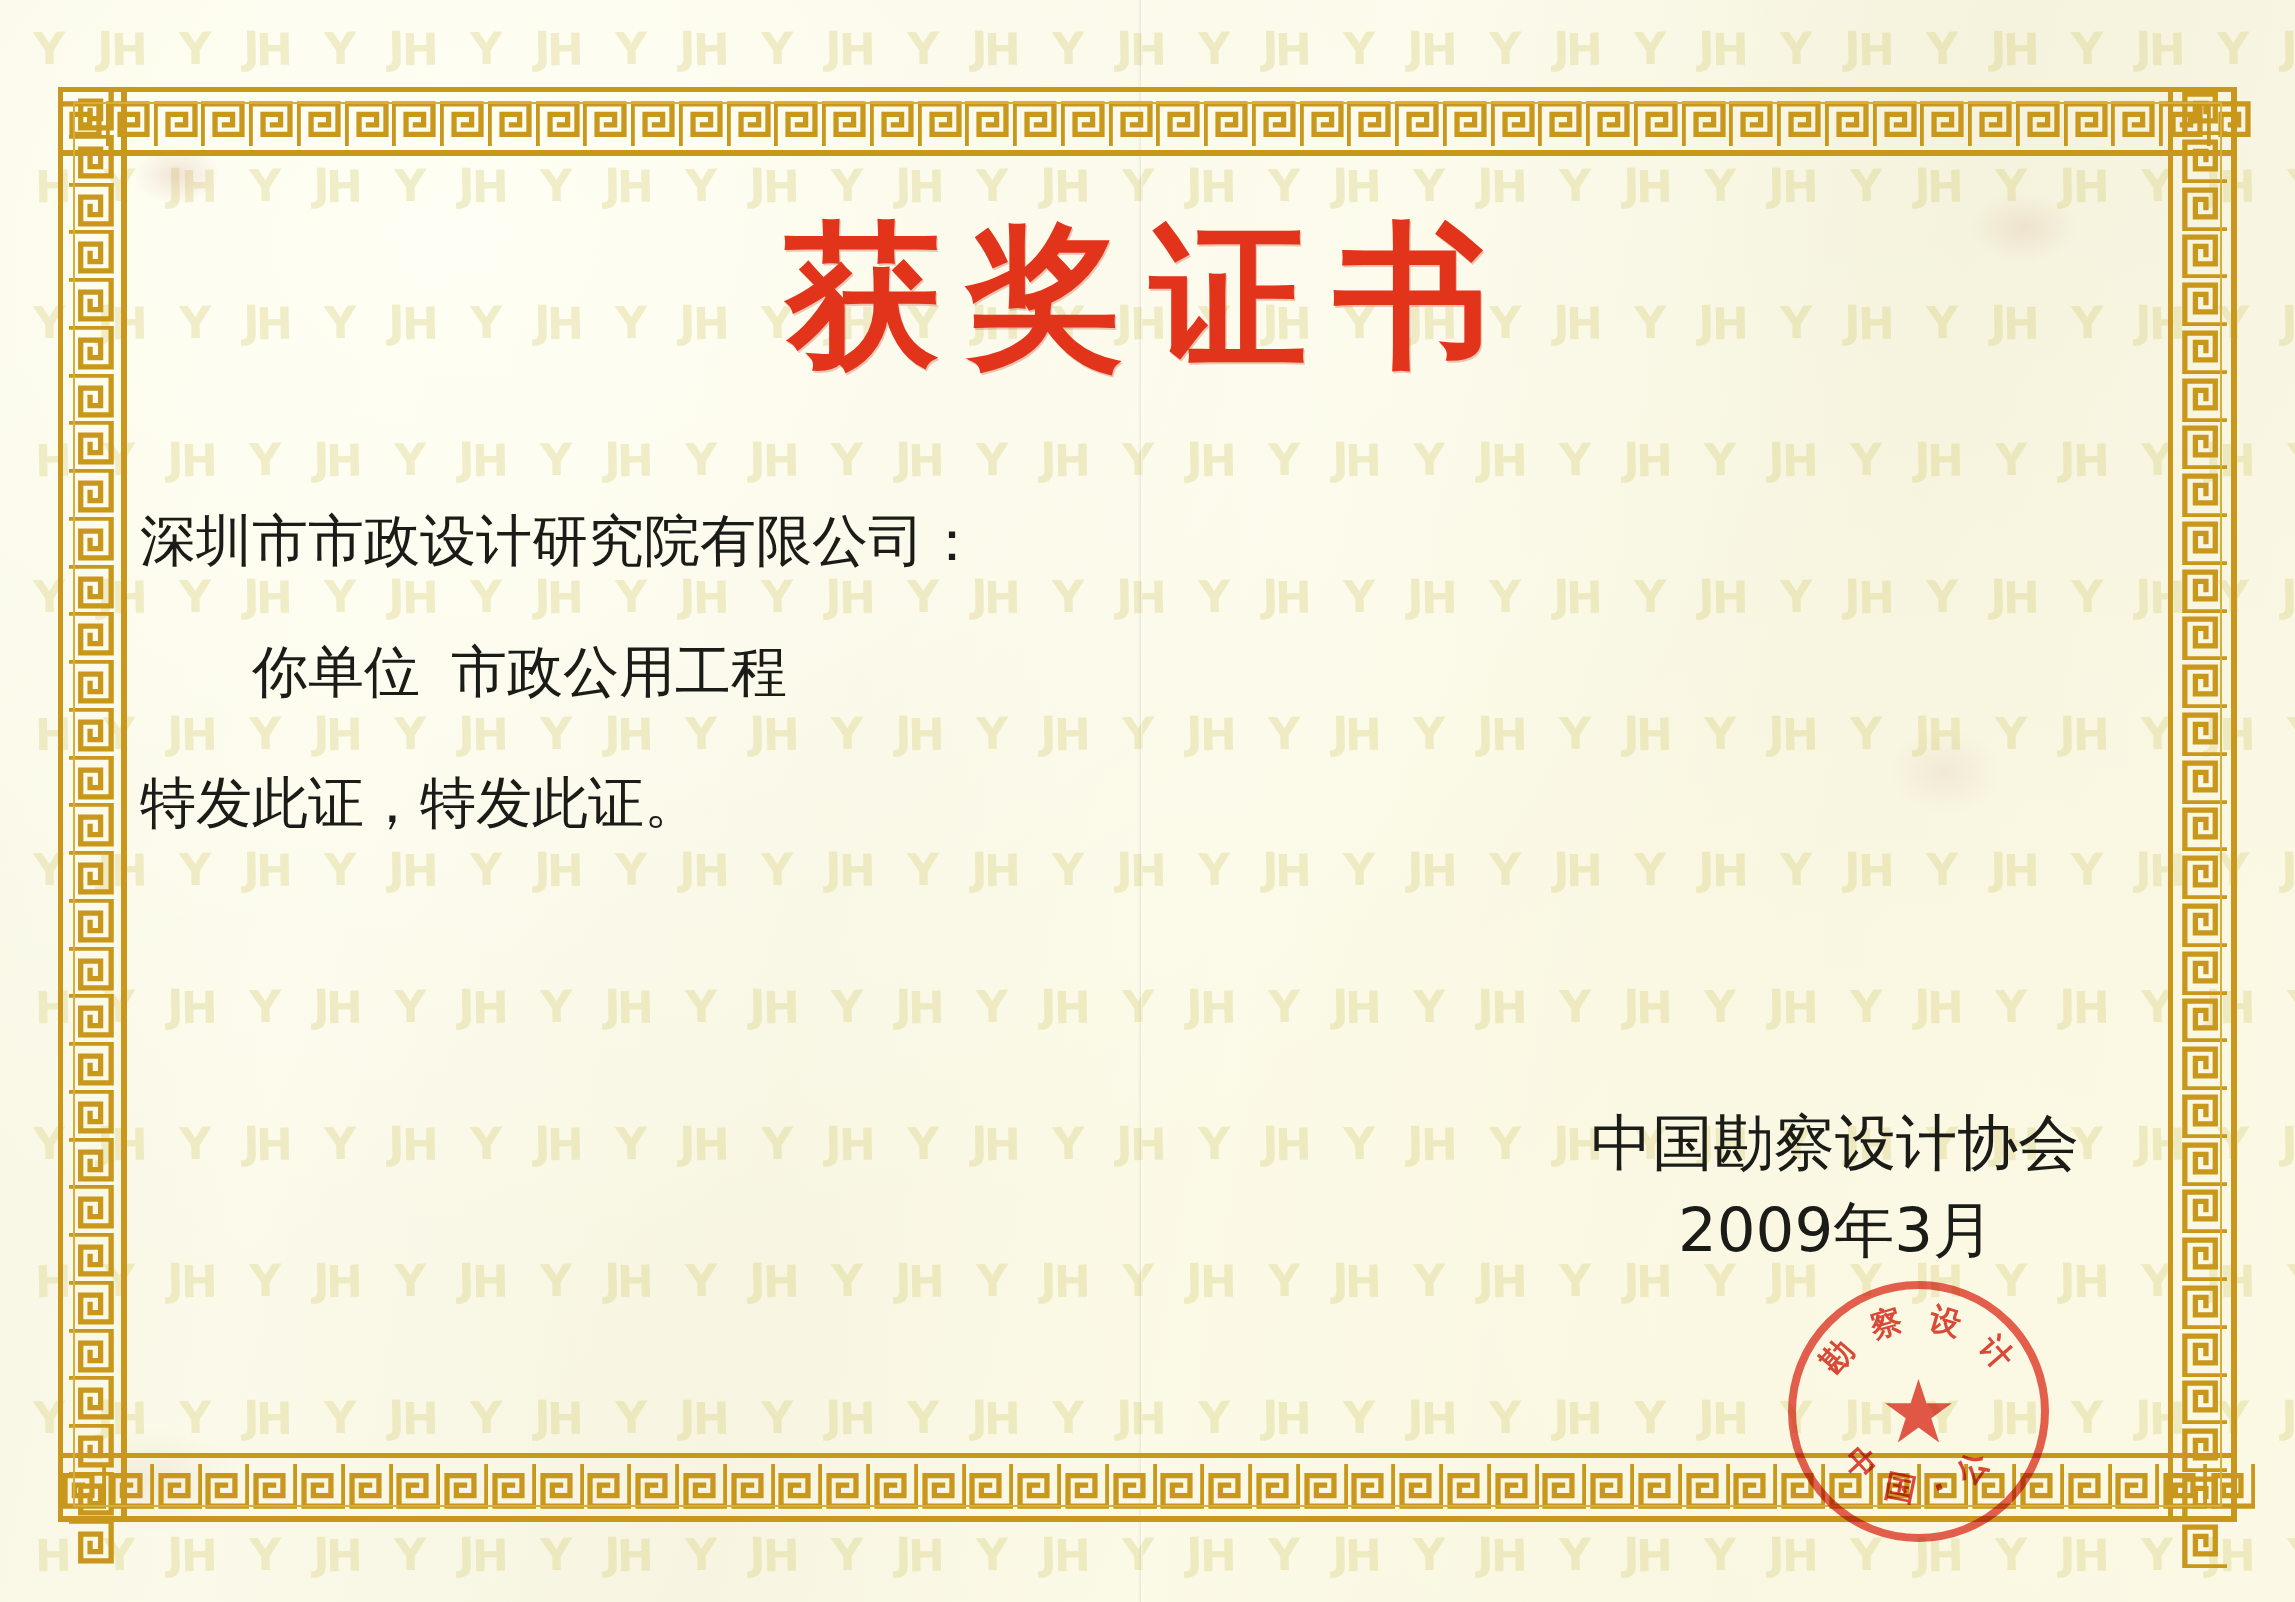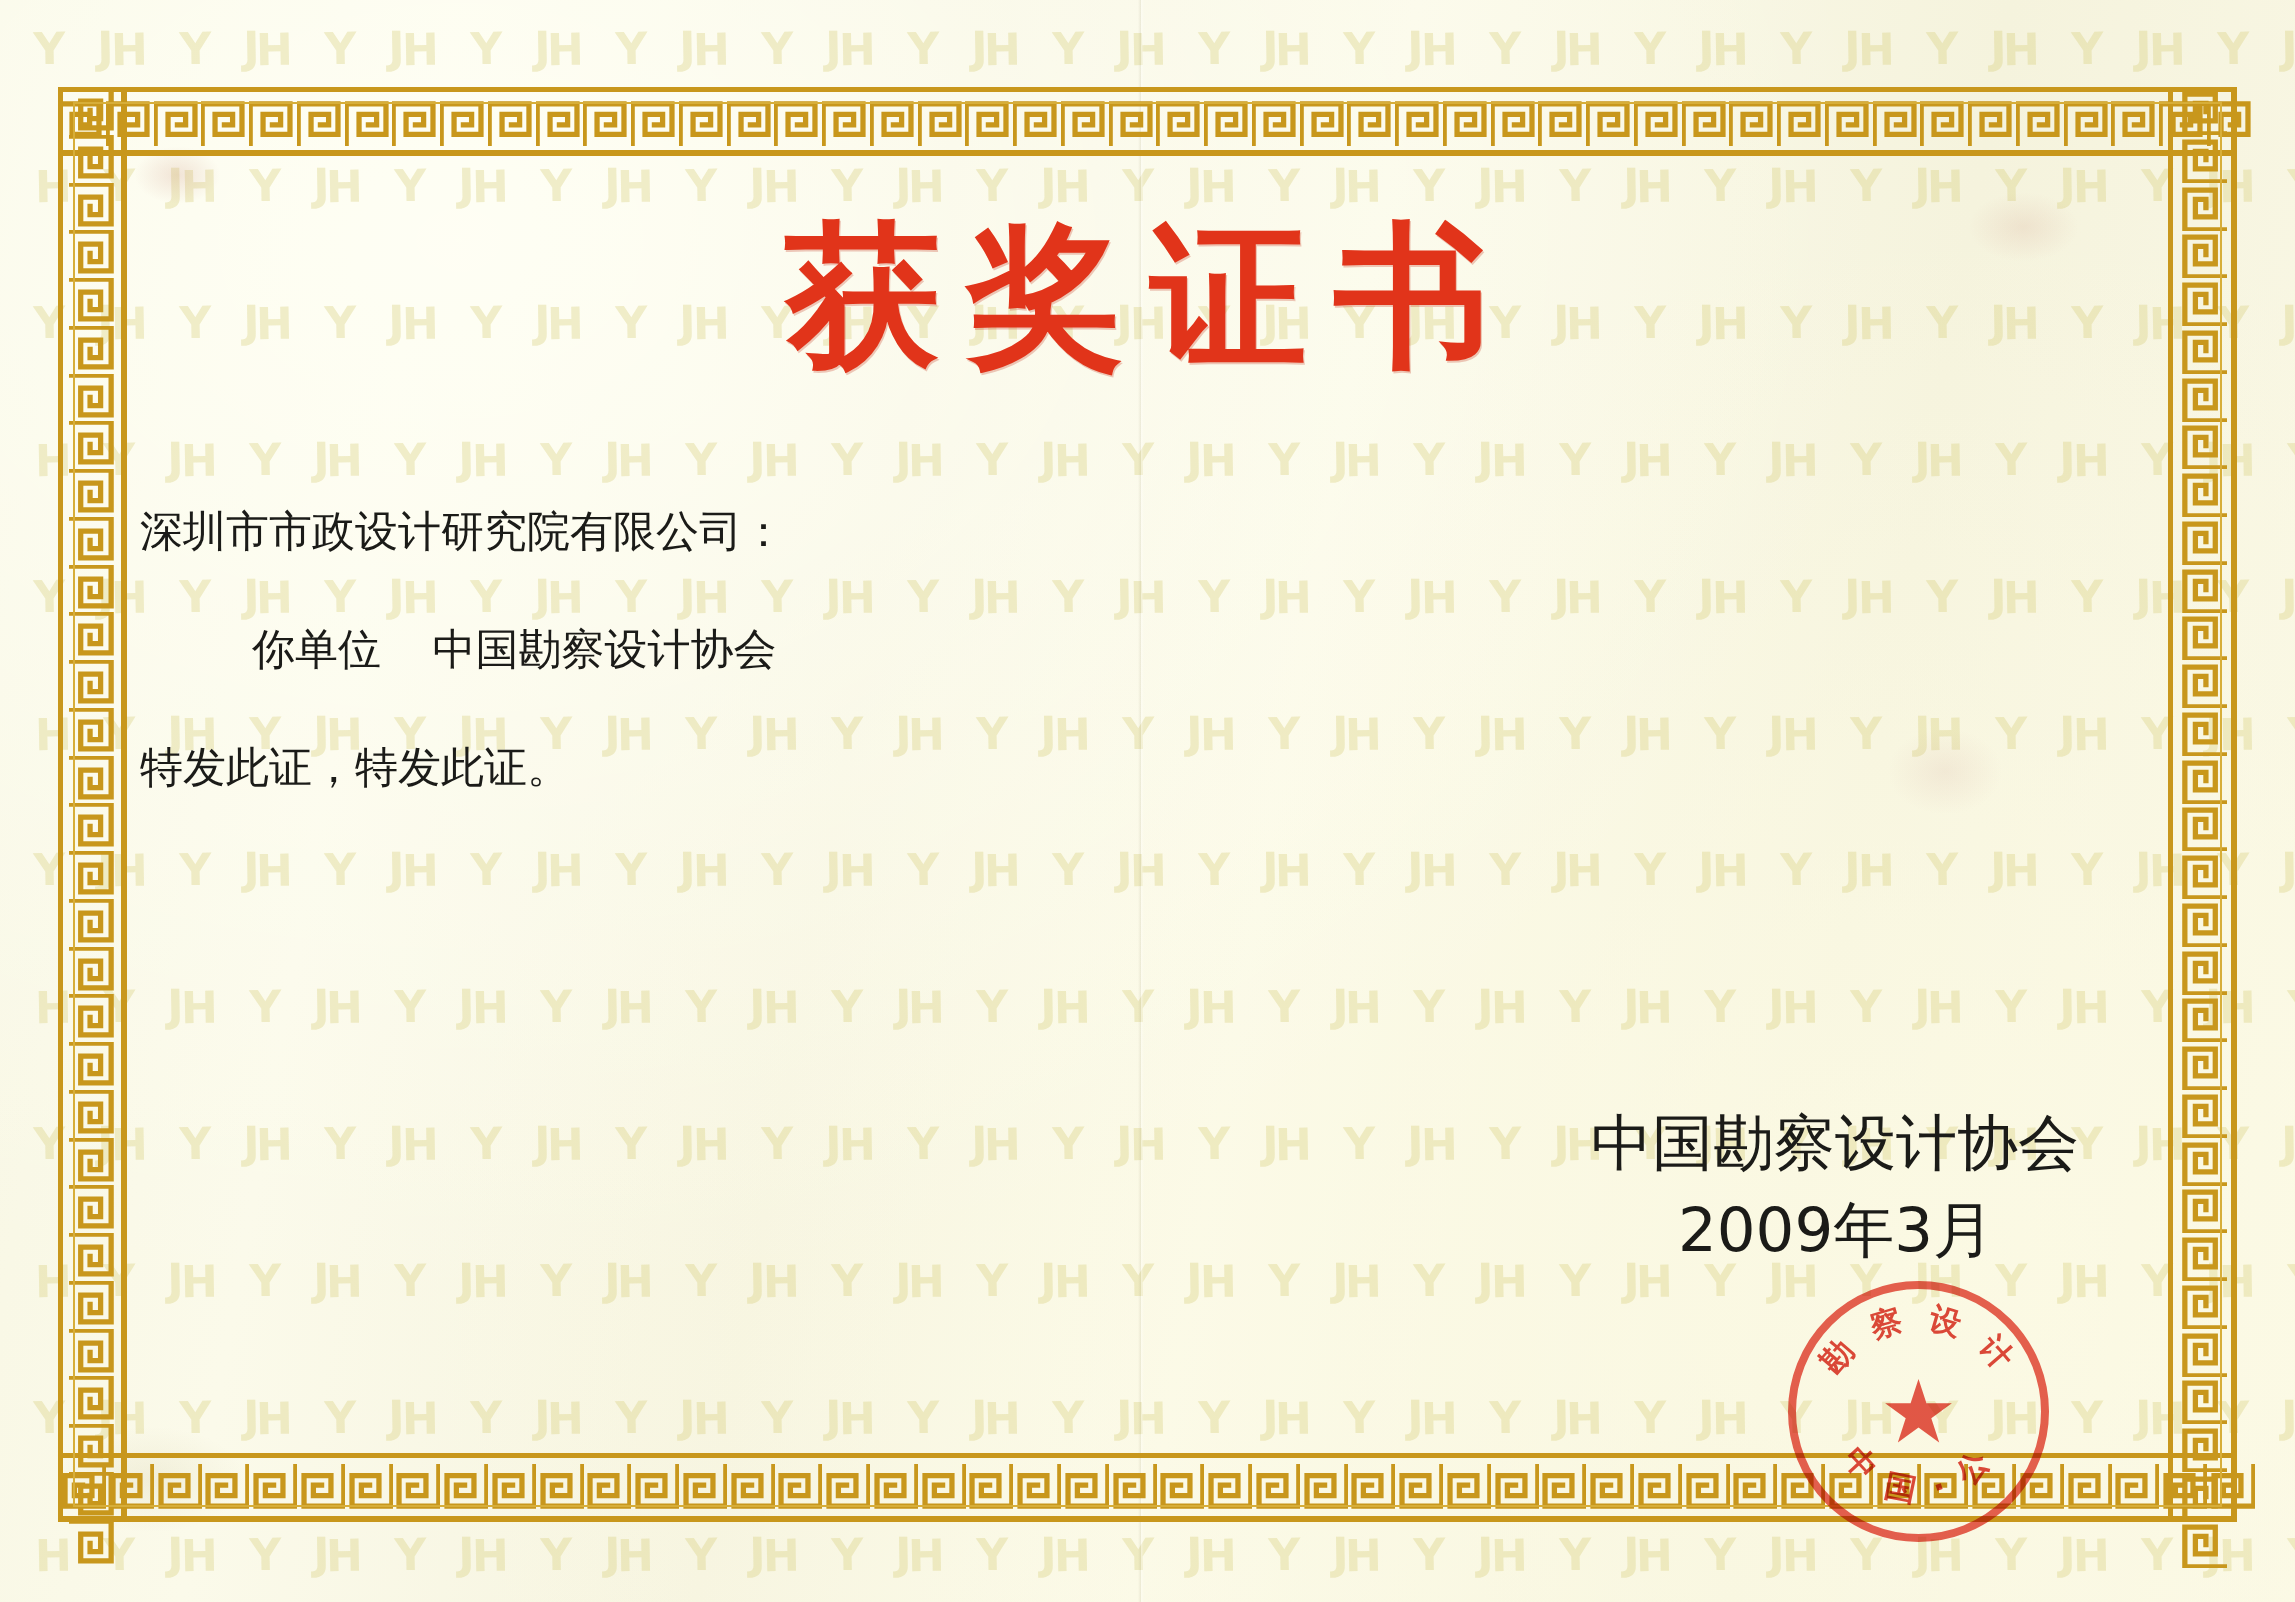--- a/index.html
+++ b/index.html
@@ -145,22 +145,22 @@
     font-size: 156px;
     letter-spacing: 27px;
     line-height: 1.05;
     margin-top: 23px;
     text-shadow: 1.2px 1.7px 0 rgba(190,40,15,0.25);
   }
 
   .body-text {
     margin-top: 134px;
     color: #1b1b18;
-    font-family: Liberation Mono, monospace;
-    font-size: 43px;
+    font-family: Liberation Sans, sans-serif;
+    font-size: 56px;
     line-height: 1.0;
   }
   .line {
     margin: 0 0 75px 0;
     white-space: pre;
   }
   .line.indent { text-indent: 112px; }
 
   
   .signature {
@@ -918,21 +918,21 @@
       </div>
   </div>
   <div class="inner-rule"></div>
 
   <div class="content">
 
     <div class="title">获奖证书</div>
 
     <div class="body-text">
       <p class="line">深圳市市政设计研究院有限公司：</p>
-      <p class="line indent">你单位  中国勘察设计协会</p>
+      <p class="line indent">你单位  市政公用工程</p>
       <p class="line">特发此证，特发此证。</p>
     </div>
 
     <div class="seal">
       <div class="seal-inner">
         <svg class="seal-arc" viewBox="0 0 420 420">
           <defs>
             <path id="arcTop" d="M 48,230 A 162,162 0 0 1 372,230" fill="none"></path>
             <path id="arcBottom" d="M 62,215 A 148,148 0 0 0 358,215" fill="none"></path>
           </defs>

